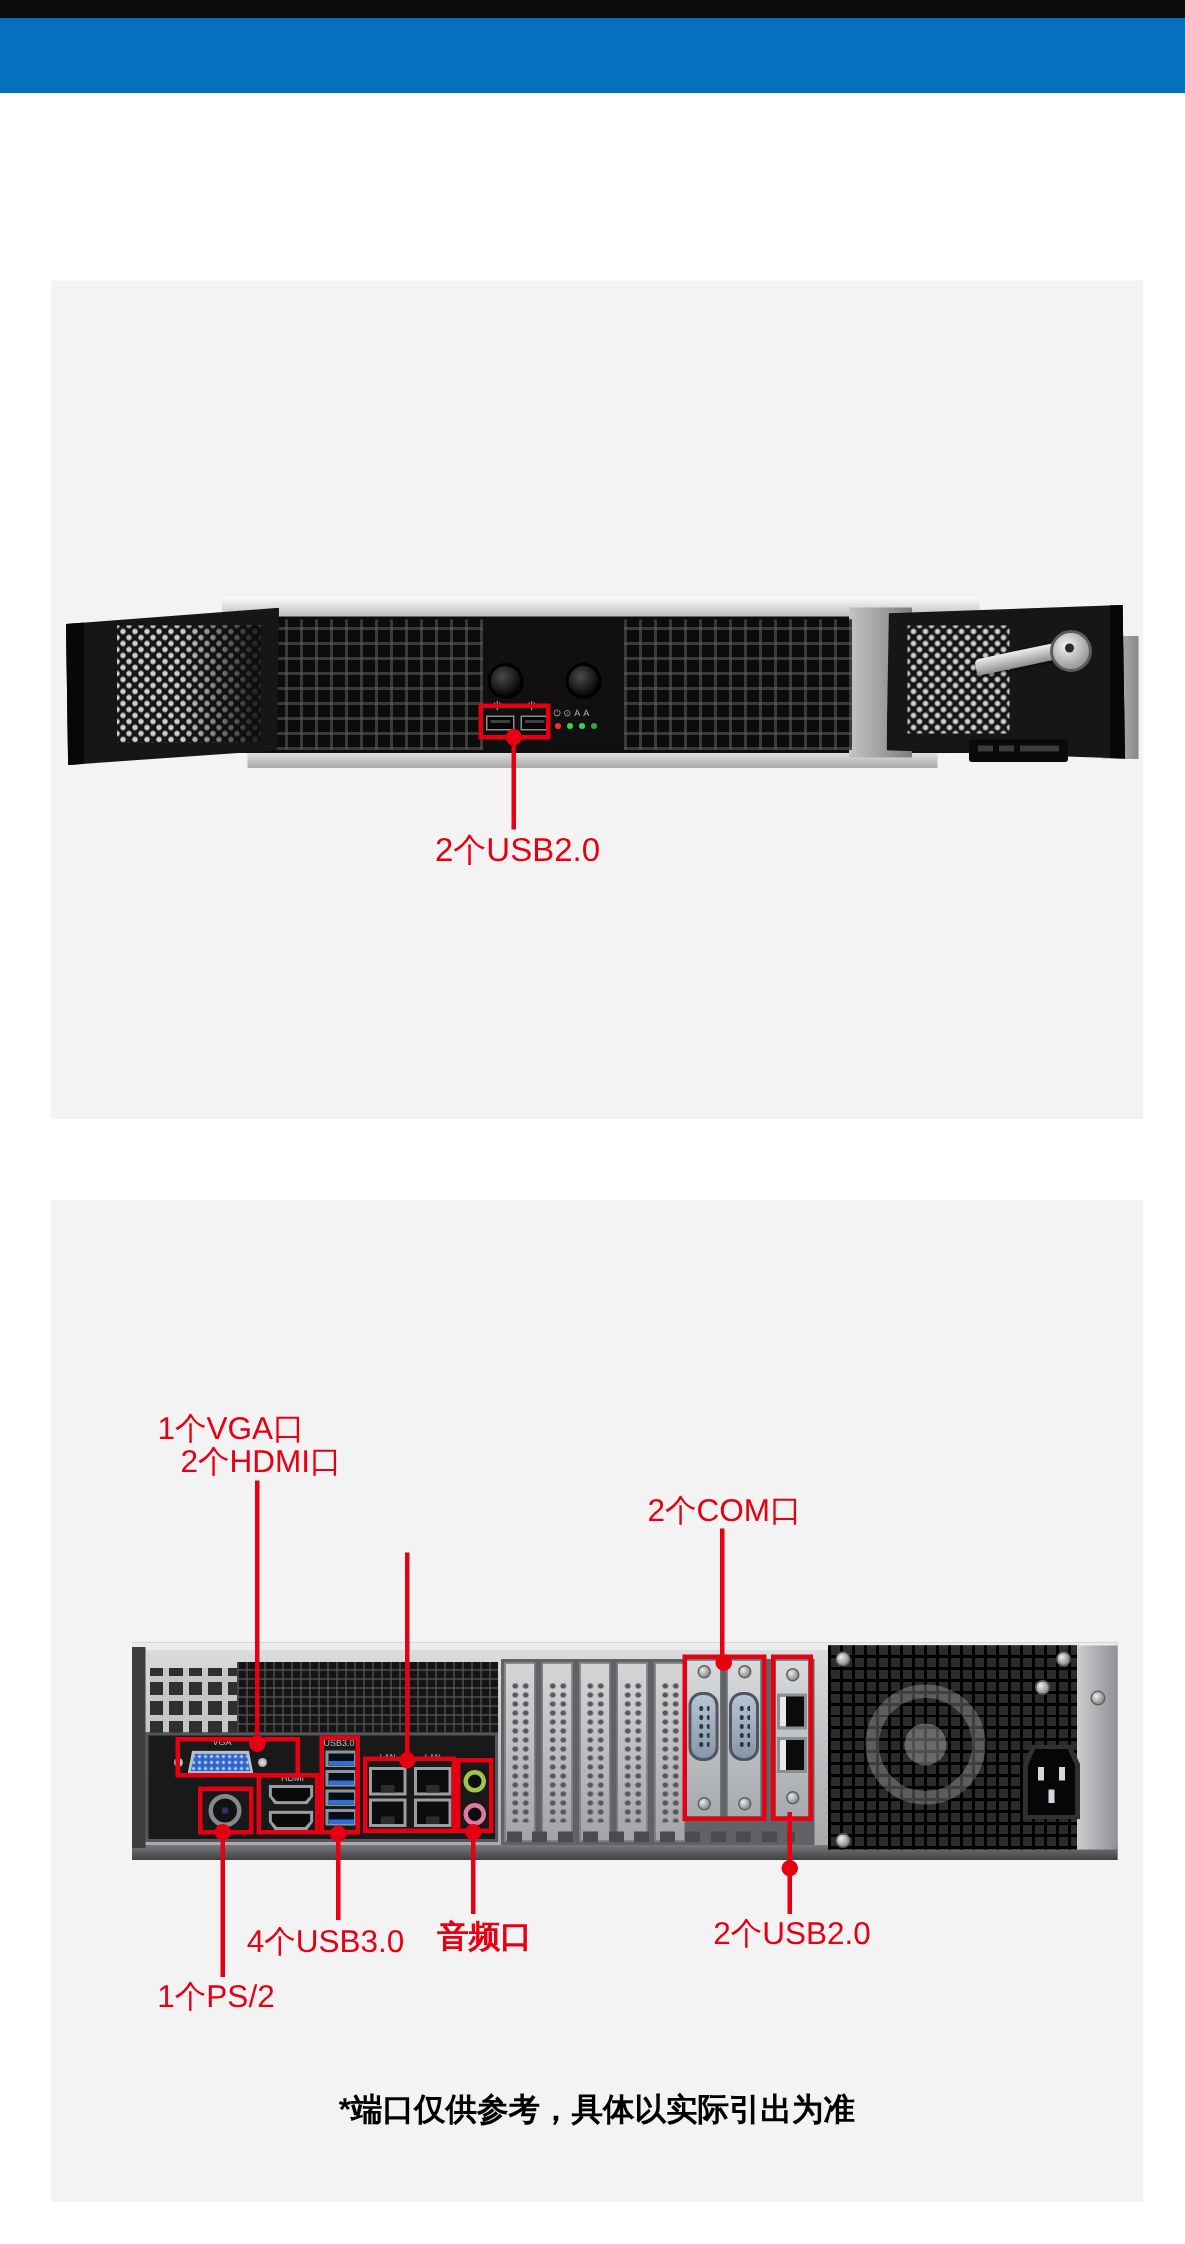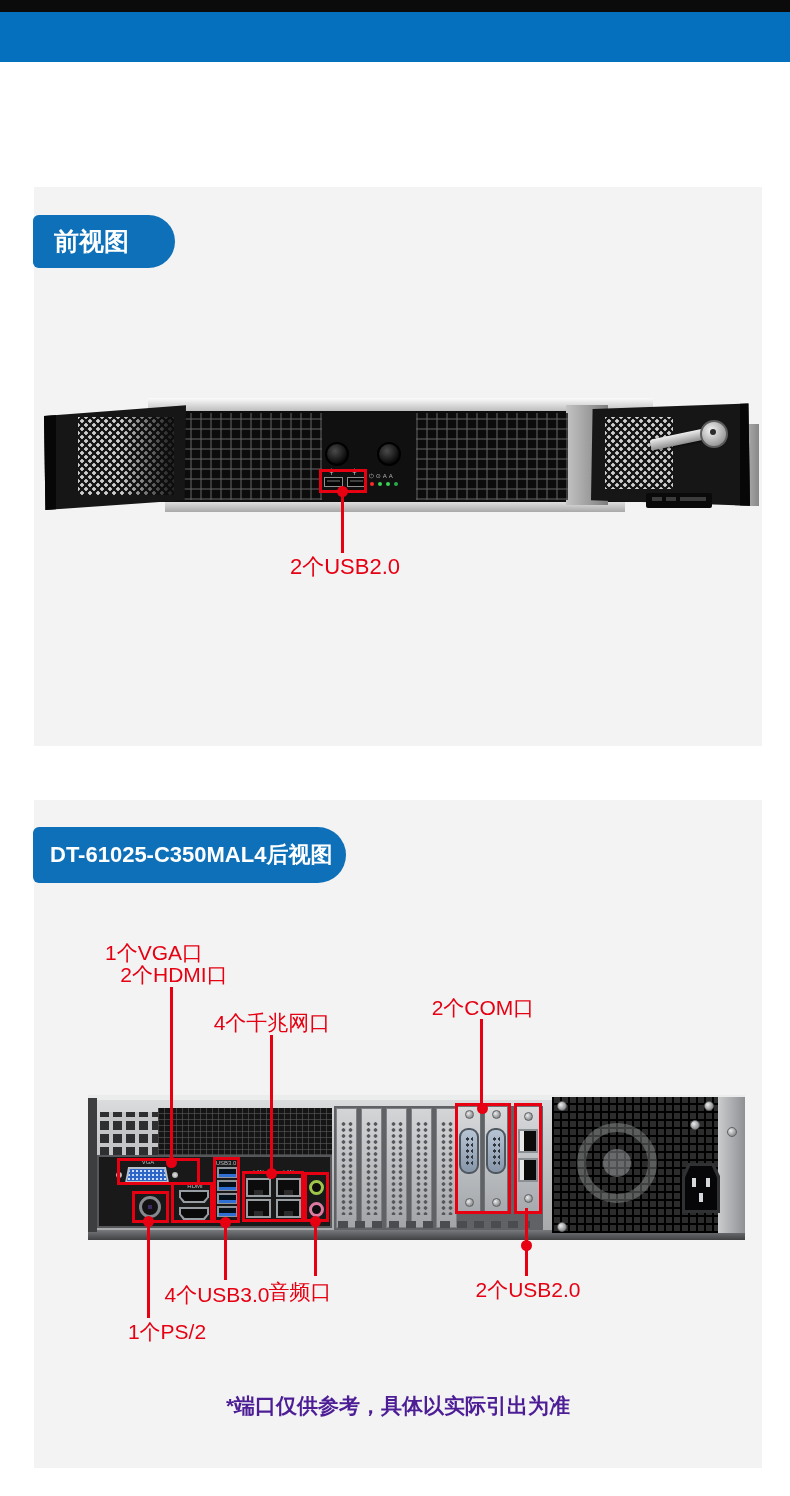--- a/index.html
+++ b/index.html
@@ -23,21 +23,21 @@
         border-radius:6px 28px 28px 6px;z-index:6;}
   .pill1{left:33px;top:215px;width:121px;height:53px;font-size:25px;padding-left:21px;}
   .pill2{left:33px;top:827px;width:296px;height:56px;font-size:22px;padding-left:17px;}
 
   
   .rrect{border:3px solid #e60012;z-index:30;}
   .rline{width:3px;background:#e60012;z-index:29;}
   .rdot{width:11px;height:11px;border-radius:50%;background:#e60012;z-index:31;}
   .ann{color:#e60012;font-size:21px;text-align:center;z-index:32;line-height:1.15;}
   .ann-big{font-size:22px;}
-  .footnote{color:#4c1d95;font-size:21px;font-weight:700;text-align:center;z-index:32;}
+  .footnote{color:#000000;font-size:21px;font-weight:700;text-align:center;z-index:32;}
 
   
   .f-topstrip{left:148px;top:398px;width:505px;height:14px;background:linear-gradient(180deg,#fbfbfb,#d7d7d7 55%,#b9b9b9);z-index:10;}
   .f-body{left:148px;top:411px;width:505px;height:91px;background:#0e0e0e;z-index:11;}
   .mesh{background-color:#0c0c0c;
         background-image:repeating-linear-gradient(0deg,rgba(95,95,95,.55) 0 2px,transparent 2px 10px),
                          repeating-linear-gradient(90deg,rgba(95,95,95,.55) 0 2px,transparent 2px 10px);}
   .f-mesh1{left:170px;top:413px;width:152px;height:87px;z-index:12;}
   .f-smooth{left:322px;top:413px;width:94px;height:87px;background:#101010;z-index:12;}
   .f-mesh2{left:416px;top:413px;width:152px;height:87px;z-index:12;}
@@ -128,23 +128,20 @@
 </style>
 </head>
 <body>
 
 <div id="canvas">
 
   <div class="abs top-black"></div>
   <div class="abs top-blue"></div>
 
   <div class="abs card card1"></div>
-  <div class="abs pill pill1">
-    <span>前视图</span>
-  </div>
 
   <div class="abs f-topstrip"></div>
   <div class="abs f-body"></div>
   <div class="abs mesh f-mesh1"></div>
   <div class="abs f-smooth"></div>
   <div class="abs mesh f-mesh2"></div>
   <div class="abs f-botstrip"></div>
   <div class="abs f-rightsliver"></div>
   <div class="abs knob" style="left:325px;top:442px;"></div>
   <div class="abs knob" style="left:377px;top:442px;"></div>
@@ -179,28 +176,24 @@
   <div class="abs latch">
       <i></i>
     </div>
 
   <div class="abs rrect" style="left:319px;top:469px;width:42px;height:18px;"></div>
   <div class="abs rdot" style="left:337px;top:486px;"></div>
   <div class="abs rline" style="left:341px;top:492px;height:61px;"></div>
   <div class="abs ann ann-big" style="left:245px;top:554px;width:200px;">2个USB2.0</div>
 
   <div class="abs card card2"></div>
-  <div class="abs pill pill2">
-    <span>DT-61025-C350MAL4后视图</span>
-  </div>
 
   <div class="abs ann" style="left:74px;top:941px;width:160px;">1个VGA口</div>
   <div class="abs ann" style="left:84px;top:963px;width:180px;">2个HDMI口</div>
   <div class="abs rline" style="left:170px;top:987px;height:172px;"></div>
-  <div class="abs ann" style="left:172px;top:1011px;width:200px;">4个千兆网口</div>
   <div class="abs rline" style="left:270px;top:1035px;height:137px;"></div>
   <div class="abs ann" style="left:393px;top:996px;width:180px;">2个COM口</div>
   <div class="abs rline" style="left:480px;top:1019px;height:88px;"></div>
 
   <div class="abs r-chassis"></div>
   <div class="abs r-toplip"></div>
   <div class="abs r-slotvents"></div>
   <div class="abs r-finemesh"></div>
   <div class="abs r-ear"></div>
 
@@ -320,29 +313,29 @@
   <div class="abs rrect" style="left:213px;top:1157px;width:21px;height:60px;"></div>
   <div class="abs rrect" style="left:242px;top:1171px;width:56px;height:45px;"></div>
   <div class="abs rdot" style="left:266px;top:1168px;"></div>
   <div class="abs rrect" style="left:304px;top:1172px;width:19px;height:44px;"></div>
   <div class="abs rrect" style="left:455px;top:1103px;width:50px;height:105px;"></div>
   <div class="abs rdot" style="left:477px;top:1103px;"></div>
   <div class="abs rrect" style="left:514px;top:1103px;width:22px;height:105px;"></div>
 
   <div class="abs rdot" style="left:143px;top:1216px;"></div>
   <div class="abs rline" style="left:147px;top:1222px;height:96px;"></div>
-  <div class="abs ann" style="left:87px;top:1320px;width:160px;">1个PS/2</div>
+  <div class="abs ann" style="left:64px;top:1320px;width:160px;">1个PS/2</div>
 
   <div class="abs rdot" style="left:220px;top:1217px;"></div>
   <div class="abs rline" style="left:224px;top:1223px;height:57px;"></div>
   <div class="abs ann" style="left:127px;top:1283px;width:180px;">4个USB3.0</div>
 
   <div class="abs rdot" style="left:310px;top:1216px;"></div>
   <div class="abs rline" style="left:314px;top:1222px;height:54px;"></div>
-  <div class="abs ann" style="left:240px;top:1280px;width:120px;">音频口</div>
+  <div class="abs ann" style="left:263px;top:1280px;width:120px;font-weight:bold;">音频口</div>
 
   <div class="abs rline" style="left:525px;top:1208px;height:68px;"></div>
   <div class="abs rdot" style="left:521px;top:1240px;"></div>
   <div class="abs ann" style="left:438px;top:1278px;width:180px;">2个USB2.0</div>
 
   <div class="abs footnote" style="left:34px;top:1392px;width:728px;">*端口仅供参考，具体以实际引出为准</div>
 
 </div>
 
 </body></html>

